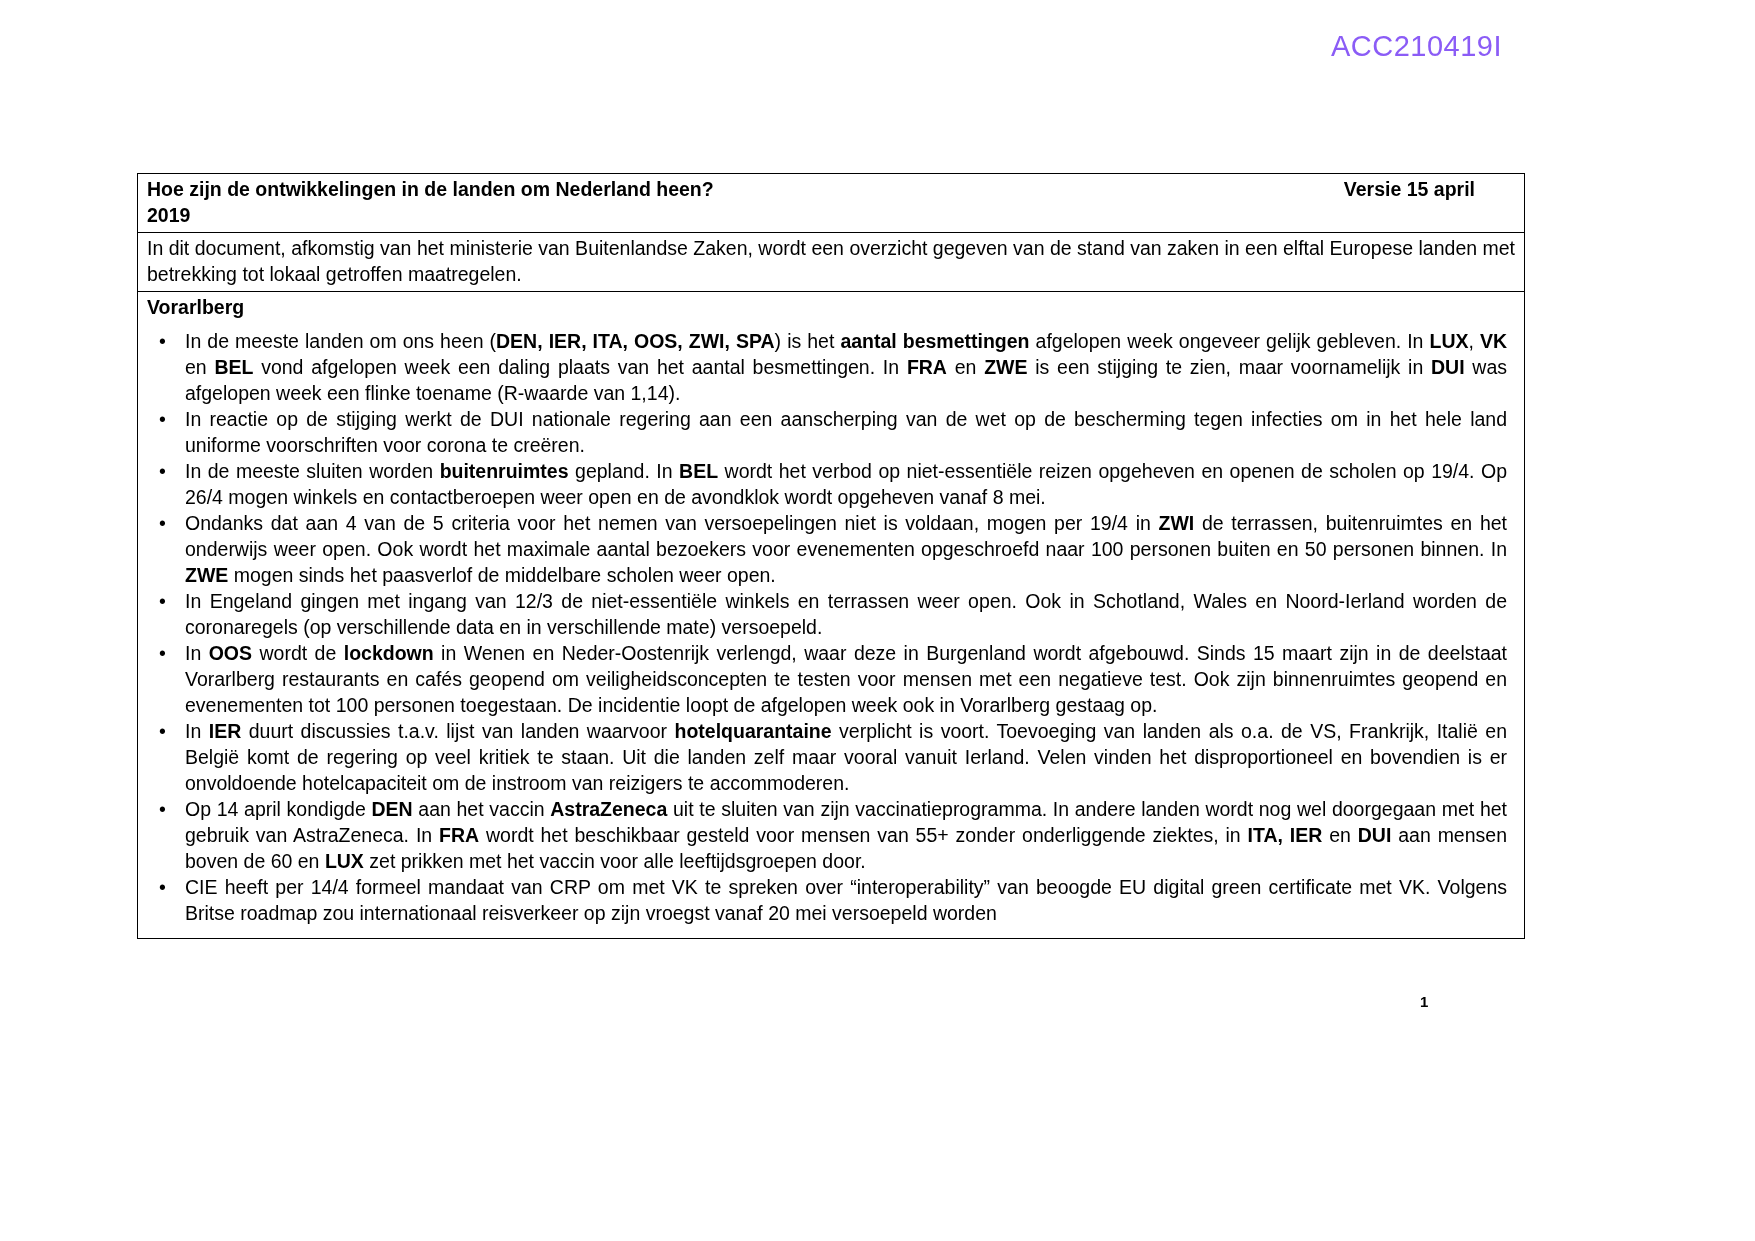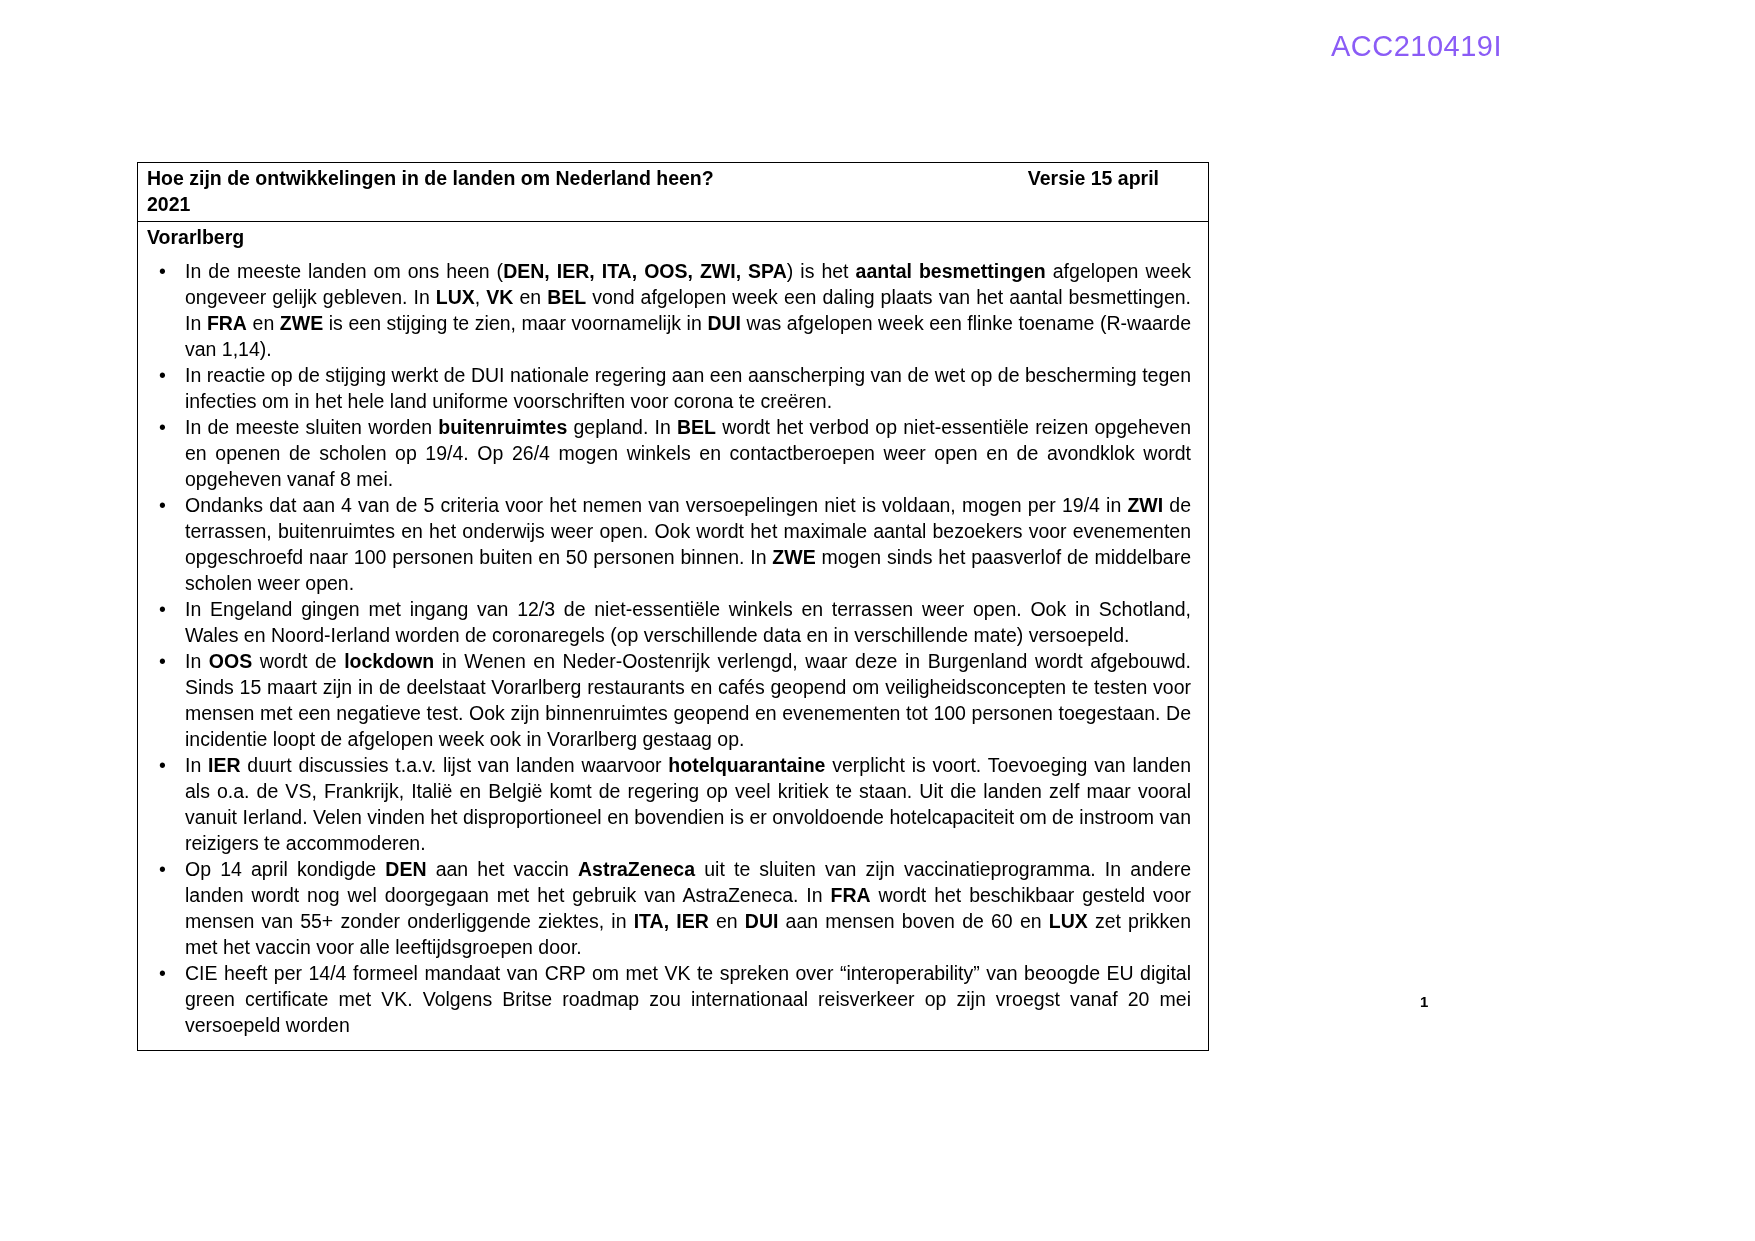--- a/index.html
+++ b/index.html
@@ -18,23 +18,23 @@
   .doc-ref {
     position: absolute;
     top: 30px;
     right: 253px;
     font-size: 29px;
     letter-spacing: 0.5px;
     color: #8b5cf6;
   }
   .doc-table {
     position: absolute;
-    top: 162px;
+    top: 173px;
     left: 137px;
-    width: 1072px;
+    width: 1388px;
     border-collapse: collapse;
     table-layout: fixed;
   }
   .doc-table td {
     border: 1.6px solid #000000;
     padding: 2px 9px 4px 9px;
     font-size: 19.5px;
     line-height: 26px;
     vertical-align: top;
   }
@@ -86,21 +86,26 @@
   <div class="doc-ref">ACC210419I</div>
 
   <table class="doc-table">
     <tbody>
       <tr>
         <td class="header-cell">
           <div class="header-line">
             <span class="bold">Hoe zijn de ontwikkelingen in de landen om Nederland heen?</span>
             <span class="bold version-label">Versie 15 april</span>
           </div>
-          <div class="bold">2021</div>
+          <div class="bold">2019</div>
+        </td>
+      </tr>
+      <tr>
+        <td class="intro-cell">
+          <span>In dit document, afkomstig van het ministerie van Buitenlandse Zaken, wordt een overzicht gegeven van de stand van zaken in een elftal Europese landen met betrekking tot lokaal getroffen maatregelen.</span>
         </td>
       </tr>
       <tr>
         <td class="highlights-cell">
           <div class="bold">Vorarlberg</div>
           <ul class="highlights-list">
               <li><span>In de meeste landen om ons heen (</span><span class="bold">DEN, IER, ITA, OOS, ZWI, SPA</span><span>) is het </span><span class="bold">aantal besmettingen</span><span> afgelopen week ongeveer gelijk gebleven. In </span><span class="bold">LUX</span><span>, </span><span class="bold">VK</span><span> en </span><span class="bold">BEL</span><span> vond afgelopen week een daling plaats van het aantal besmettingen. In </span><span class="bold">FRA</span><span> en </span><span class="bold">ZWE</span><span> is een stijging te zien, maar voornamelijk in </span><span class="bold">DUI</span><span> was afgelopen week een flinke toename (R-waarde van 1,14).</span></li>
               <li><span>In reactie op de stijging werkt de DUI nationale regering aan een aanscherping van de wet op de bescherming tegen infecties om in het hele land uniforme voorschriften voor corona te creëren.</span></li>
               <li><span>In de meeste sluiten worden </span><span class="bold">buitenruimtes</span><span> gepland. In </span><span class="bold">BEL</span><span> wordt het verbod op niet-essentiële reizen opgeheven en openen de scholen op 19/4. Op 26/4 mogen winkels  en contactberoepen weer open en de avondklok wordt opgeheven vanaf 8 mei.</span></li>
               <li><span>Ondanks dat aan 4 van de 5 criteria voor het nemen van versoepelingen niet is voldaan, mogen per 19/4 in </span><span class="bold">ZWI</span><span> de terrassen, buitenruimtes en het onderwijs weer open. Ook wordt het maximale aantal bezoekers voor evenementen opgeschroefd naar 100 personen buiten en 50 personen binnen. In </span><span class="bold">ZWE</span><span> mogen sinds het paasverlof de middelbare scholen weer open.</span></li>

